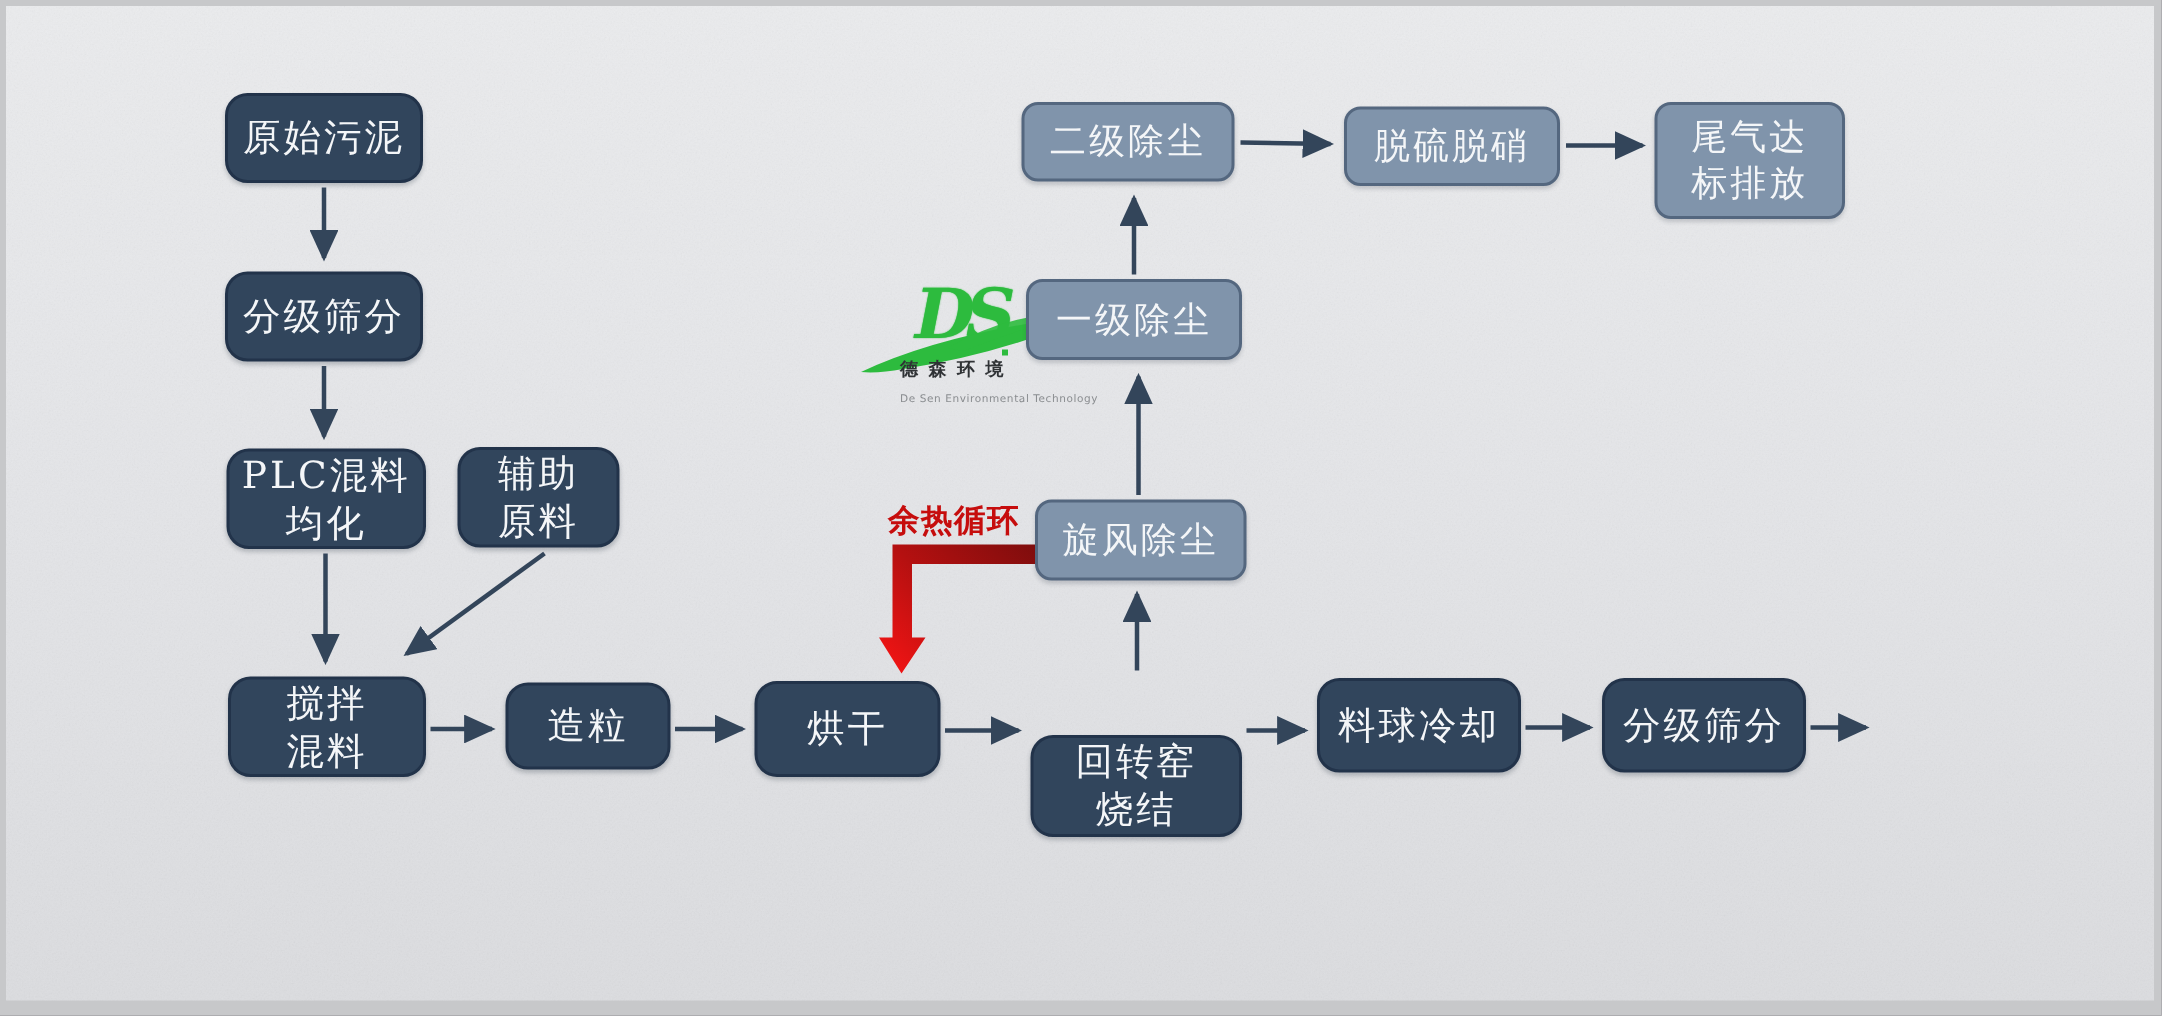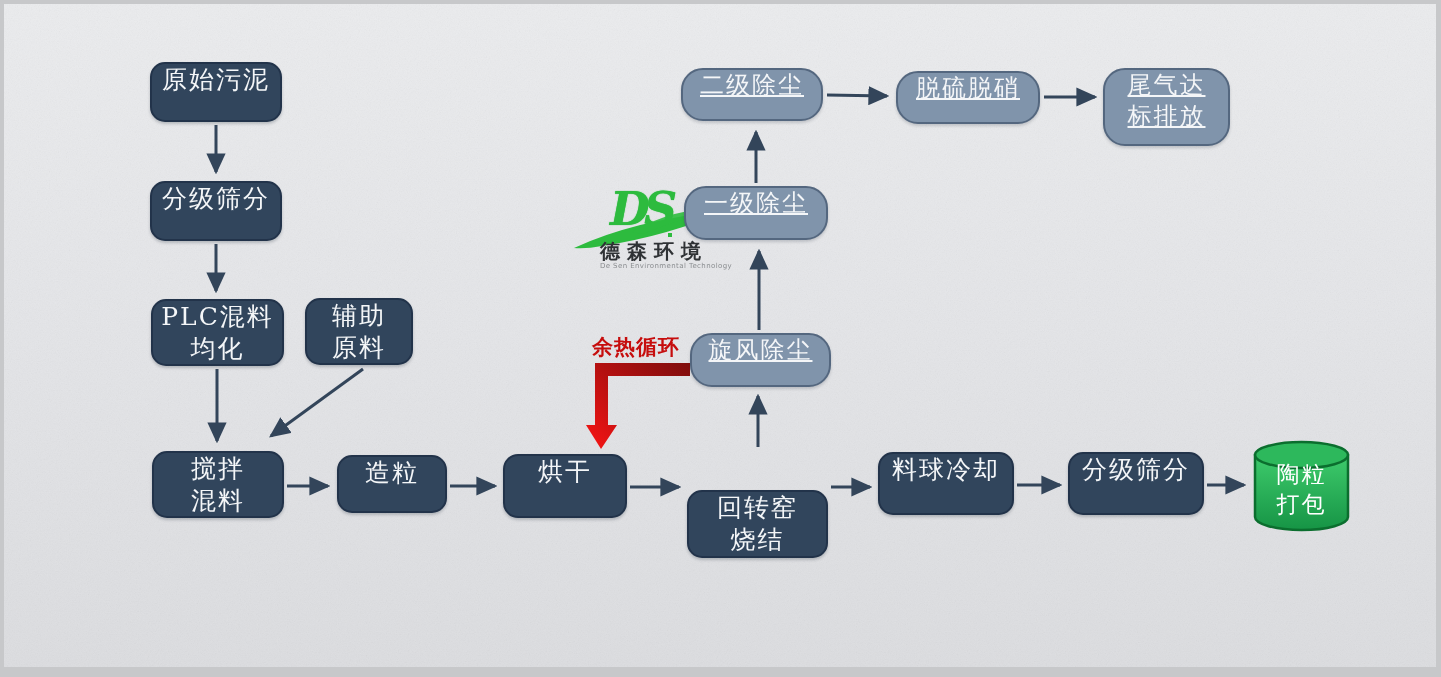--- a/index.html
+++ b/index.html
@@ -11,56 +11,55 @@
     font-family:"DejaVu Serif","Liberation Serif",serif;
   }
   #slide{
     position:absolute;left:4px;top:4px;right:5px;bottom:10px;
     background:linear-gradient(180deg,#ebecee 0%,#e4e5e8 50%,#dcdde0 100%);
   }
   #noise{position:absolute;left:4px;top:4px;pointer-events:none;}
   .layer{position:absolute;left:0;top:0;width:100%;height:100%;}
   .node{
     position:absolute;
-    display:flex;flex-direction:column;justify-content:flex-start;align-items:center;
+    display:flex;flex-direction:column;justify-content:center;align-items:center;
     color:#f4f6f8;text-align:center;
     letter-spacing:2px;line-height:1.28;
     box-sizing:border-box;z-index:4;
   }
   .node.dark{
     background:var(--dark-box,#31455c);
     border:2px solid var(--dark-border,#22334a);
     border-radius:15px;font-size:25px;
     box-shadow:0 2px 3px rgba(40,50,65,.25);
   }
   .node.light{
     background:var(--light-box,#8094ab);
     border:2px solid var(--light-border,#54677f);
-    border-radius:22px;font-size:24px;
+    border-radius:11px;font-size:24px;
     box-shadow:0 2px 3px rgba(40,50,65,.2);
-    text-decoration:underline;
   }
   #arrows{position:absolute;left:0;top:0;z-index:5;pointer-events:none;}
   #annotation-label{
     position:absolute;left:592px;top:333px;z-index:6;
     color:var(--red,#c60d0d);font-size:21px;font-weight:bold;letter-spacing:1px;
   }
   
   #logo{position:absolute;left:582px;top:186px;width:150px;height:92px;z-index:2;}
   #logo-ds{
     position:absolute;left:28px;top:-4px;
     font-family:"DejaVu Serif",serif;font-style:italic;font-weight:bold;
     font-size:46px;letter-spacing:-6px;color:var(--green,#2dbb3e);
     text-shadow:0 0 1px #2dbb3e;
   }
   #logo-swoosh{position:absolute;left:-10px;top:20px;}
   #logo-cn{
     position:absolute;left:18px;top:52px;width:120px;
     font-family:"DejaVu Sans","Liberation Sans",sans-serif;
-    font-weight:bold;font-size:20px;letter-spacing:7px;color:#2f3235;white-space:nowrap;
+    font-weight:bold;font-size:12px;letter-spacing:7px;color:#2f3235;white-space:nowrap;
   }
   .logo-dot{position:absolute;width:4px;height:4px;background:var(--green,#2dbb3e);}
   #logo-en{
     position:absolute;left:18px;top:76px;width:130px;
     font-family:"DejaVu Sans","Liberation Sans",sans-serif;
     font-size:7px;color:#8a8d90;letter-spacing:.4px;white-space:nowrap;
   }
   
   #cylinder{position:absolute;left:1252px;top:438px;width:99px;height:96px;z-index:4;}
   #cylinder-text{
@@ -176,29 +175,13 @@
         <line x1="759" y1="330" x2="759" y2="251" marker-end="url(#head)"></line>
         <line x1="756" y1="183" x2="756" y2="132" marker-end="url(#head)"></line>
         <line x1="827" y1="95" x2="887" y2="96" marker-end="url(#head)"></line>
         <line x1="1044" y1="97" x2="1095" y2="97" marker-end="url(#head)"></line>
       </g>
     <polygon id="heat-recycle-arrow" fill="url(#redgrad)" points="690,363 595,363 595,425 586,425 601,449 617,425 608,425 608,376 690,376"></polygon>
   </svg>
 
   <div id="annotation-label">余热循环</div>
 
-  <div id="cylinder">
-    <svg width="99" height="96">
-      <defs>
-        <linearGradient id="cylbody" x1="0" y1="0" x2="0" y2="1">
-          <stop offset="0" stop-color="#3ecb6c"></stop>
-          <stop offset="1" stop-color="#169445"></stop>
-        </linearGradient>
-      </defs>
-      <path d="M3,17 L3,79 A46.5,13 0 0 0 96,79 L96,17 Z" fill="url(#cylbody)" stroke="#0b6e2e" stroke-width="2.5"></path>
-      <ellipse cx="49.5" cy="17" rx="46.5" ry="13" fill="#2db85c" stroke="#0b6e2e" stroke-width="2.5"></ellipse>
-    </svg>
-    <div id="cylinder-text">
-      <div>陶粒</div>
-      <div>打包</div>
-    </div>
-  </div>
 </div>
 
 </body></html>

